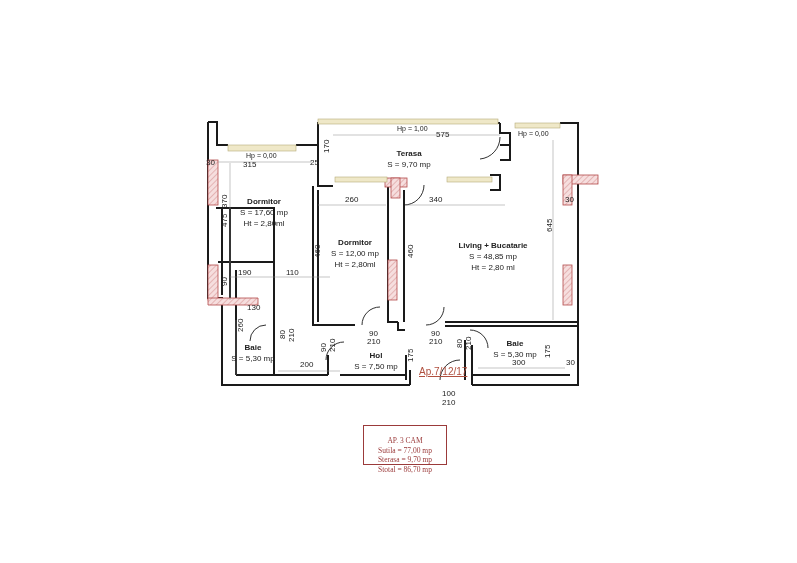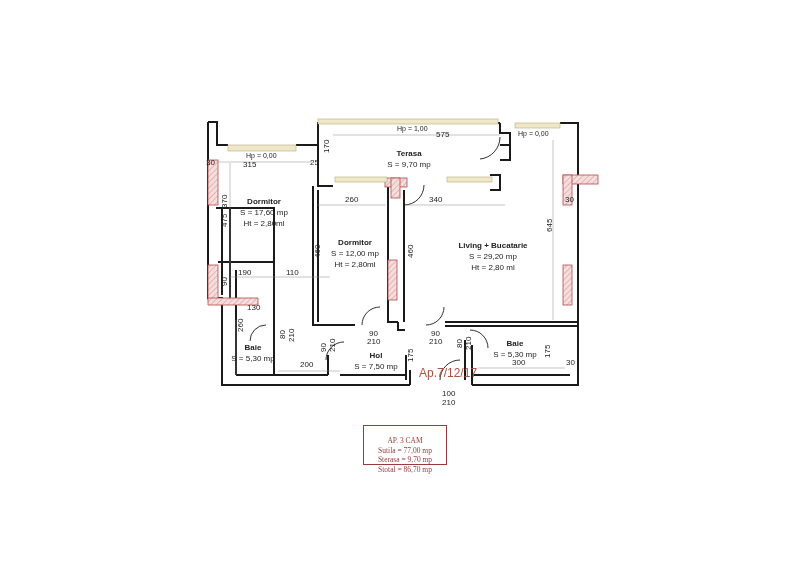--- a/index.html
+++ b/index.html
@@ -3,21 +3,21 @@
 <meta charset="utf-8">
 <style>
   html,body{margin:0;padding:0;background:#ffffff;}
   body{width:797px;height:563px;position:relative;overflow:hidden;font-family:"Liberation Sans",sans-serif;}
   #plan{position:absolute;left:0;top:0;width:797px;height:563px;}
   .lbl{position:absolute;font-family:"Liberation Sans",sans-serif;font-size:8px;color:#222;white-space:nowrap;line-height:1;}
   .lbl.v{transform:rotate(-90deg);transform-origin:left top;}
   .room{position:absolute;text-align:center;font-size:8px;line-height:11px;color:#222;}
   .room .t{font-weight:bold;text-align:center;}
   .summary{position:absolute;left:363px;top:425px;width:84px;height:40px;border:1px solid #9b3a3a;text-align:center;font-family:"Liberation Serif",serif;font-size:7.5px;line-height:9.5px;color:#9b3a3a;padding-top:10px;box-sizing:border-box;}
-  .apt{position:absolute;left:419px;top:366px;color:#b0503f;font-size:12px;}
+  .apt{position:absolute;left:419px;top:366px;color:#b0503f;font-size:10px;text-decoration:underline;}
 </style>
 </head>
 <body>
 
 <svg id="plan" viewBox="0 0 797 563" xmlns="http://www.w3.org/2000/svg">
   <defs>
     <pattern id="hatch" width="4" height="4" patternUnits="userSpaceOnUse" patternTransform="rotate(45)">
       <rect width="4" height="4" fill="#f6dede"></rect>
       <line x1="0" y1="0" x2="0" y2="4" stroke="#d28a8a" stroke-width="1"></line>
     </pattern>
@@ -102,21 +102,21 @@
   <div class="t">Dormitor</div>
   <div>S = 12,00 mp</div>
   <div>Ht = 2,80ml</div>
 </div>
 <div class="room" style="left:374px;top:148px;width:70px;">
   <div class="t">Terasa</div>
   <div>S = 9,70 mp</div>
 </div>
 <div class="room" style="left:448px;top:240px;width:90px;">
   <div class="t">Living + Bucatarie</div>
-  <div>S = 29,20 mp</div>
+  <div>S = 48,85 mp</div>
   <div>Ht = 2,80 ml</div>
 </div>
 <div class="room" style="left:230px;top:342px;width:46px;">
   <div class="t">Baie</div>
   <div>S = 5,30 mp</div>
 </div>
 <div class="room" style="left:346px;top:350px;width:60px;">
   <div class="t">Hol</div>
   <div>S = 7,50 mp</div>
 </div>

